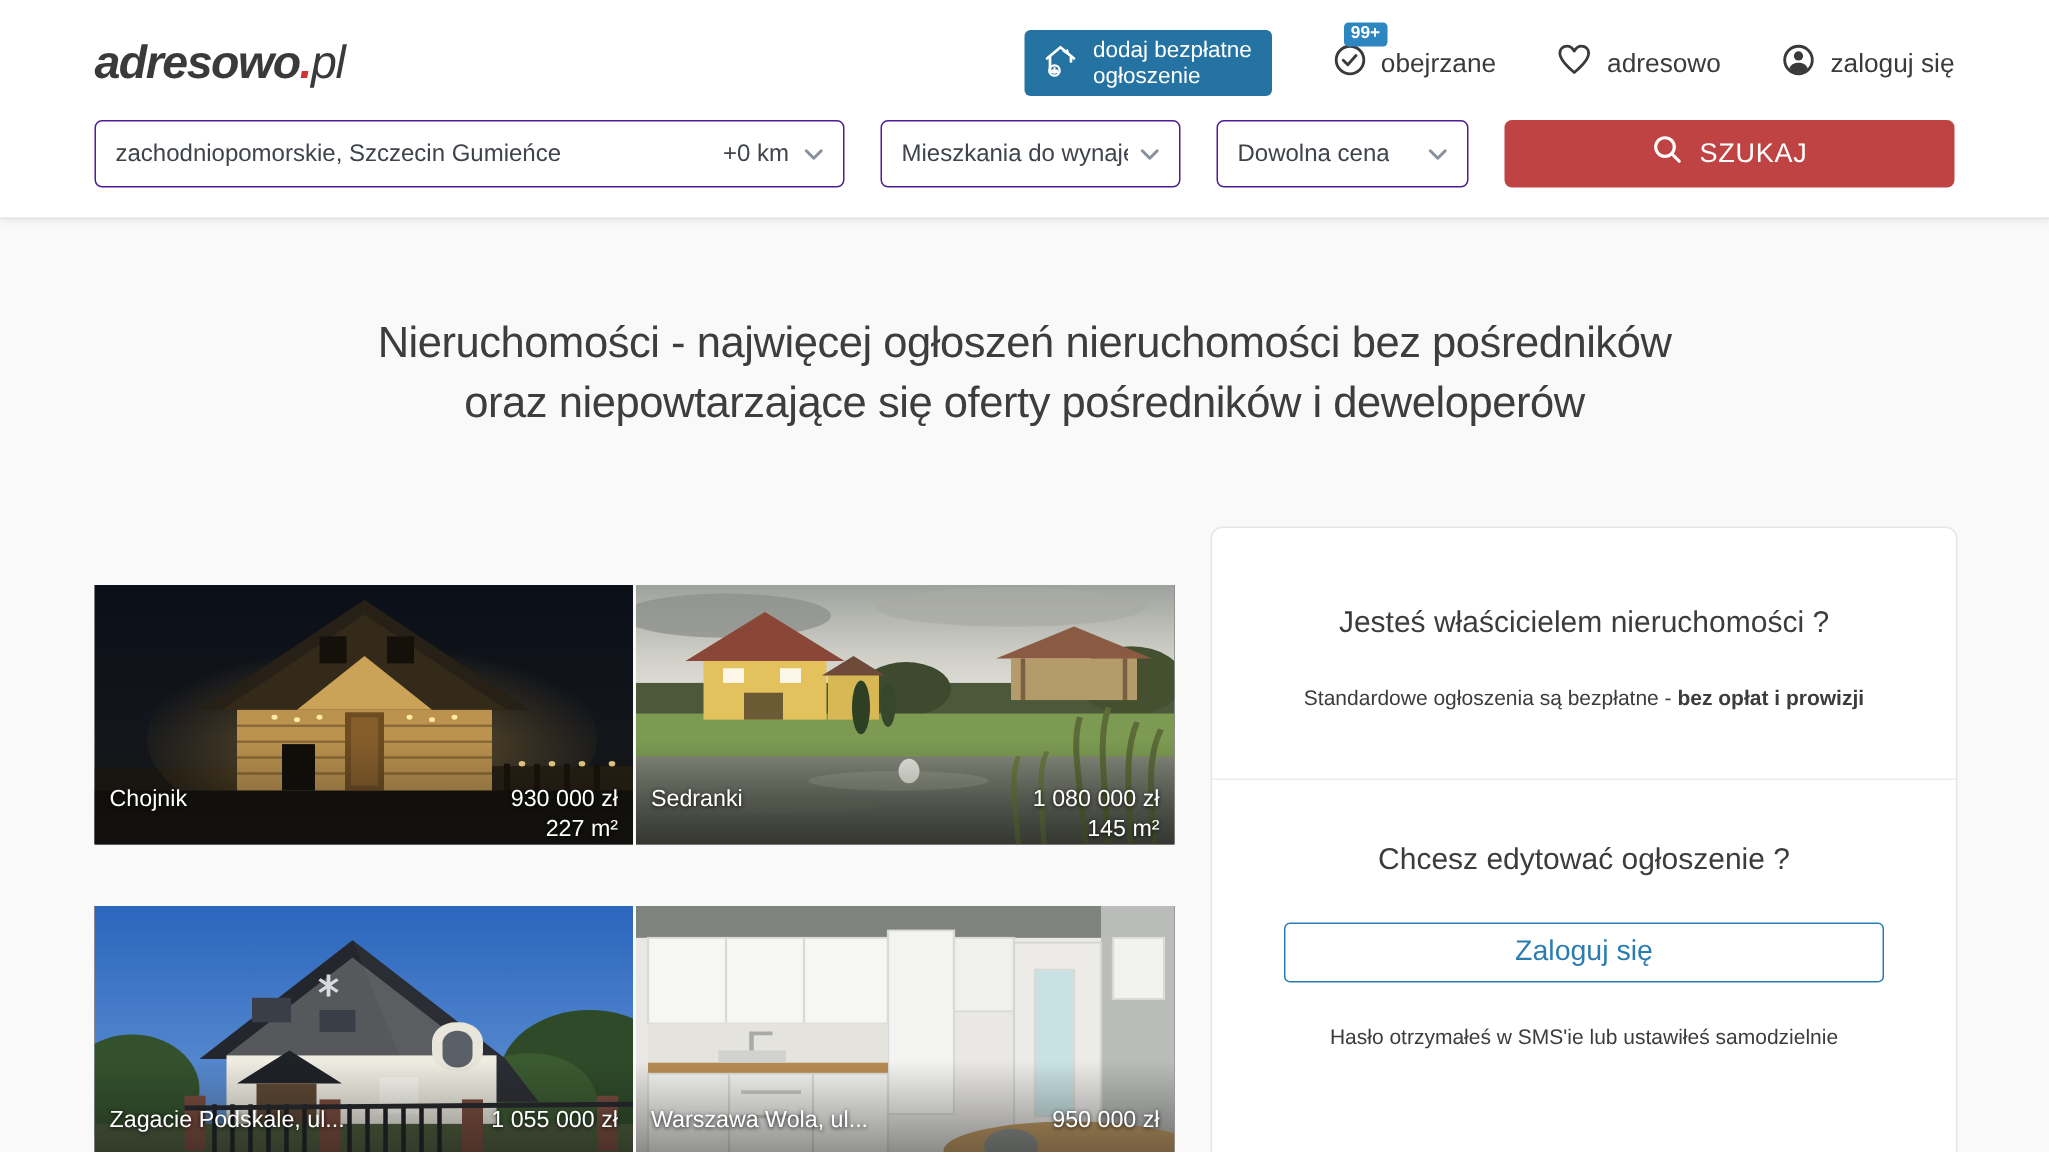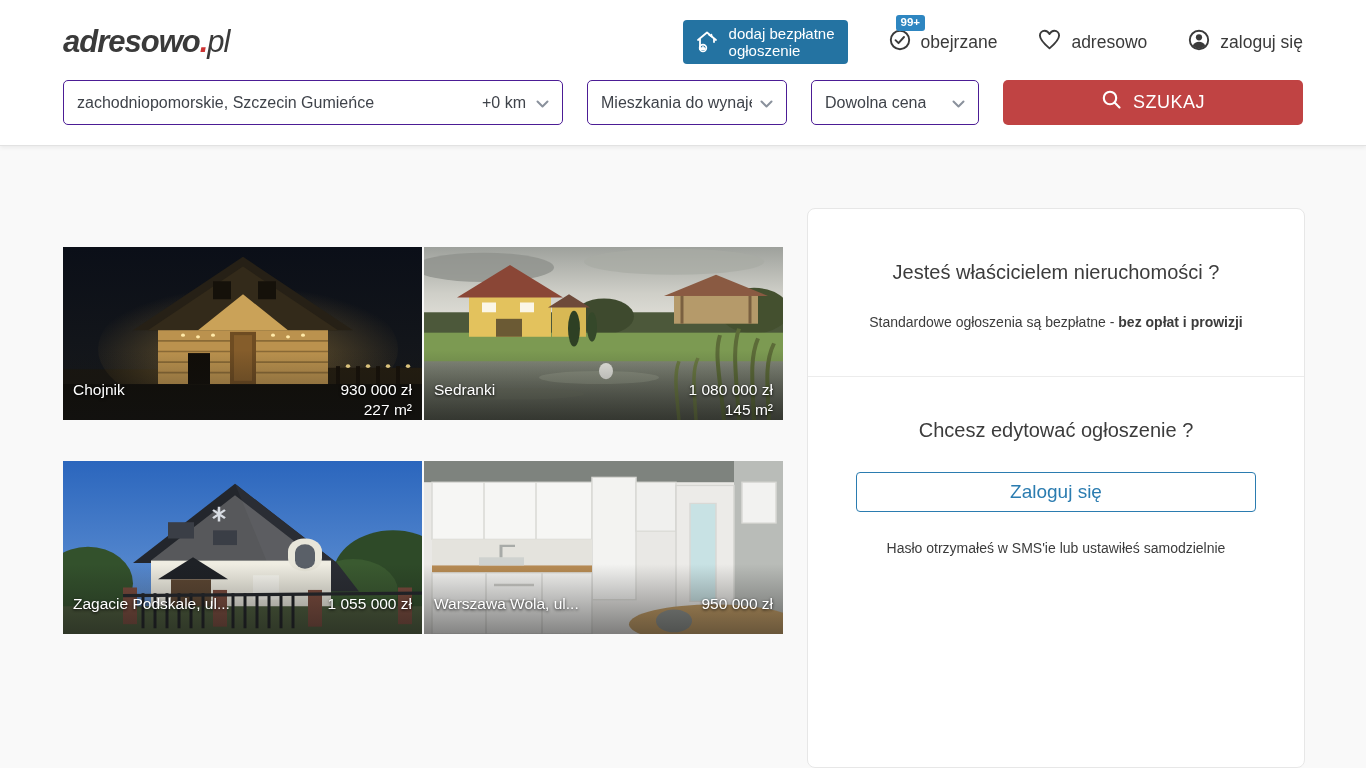--- a/index.html
+++ b/index.html
@@ -201,20 +201,24 @@
           <circle cx="9" cy="9" r="6.2" stroke="#fff" stroke-width="2.1"></circle>
           <path d="M13.6 13.6 L18.5 18.5" stroke="#fff" stroke-width="2.1" stroke-linecap="round"></path>
         </svg>
       </span>
       <span>SZUKAJ</span>
     </button>
   </div>
 </header>
 
 <main class="main">
+  <h1 class="hero-title">
+    <span>Nieruchomości - najwięcej ogłoszeń nieruchomości bez pośredników</span><br>
+    <span>oraz niepowtarzające się oferty pośredników i deweloperów</span>
+  </h1>
 
   <div class="content">
 
     <div class="grid">
 
       <a class="card">
         <svg class="photo" viewBox="0 0 359 212" preserveAspectRatio="none">
           <defs>
             <linearGradient id="night" x1="0" y1="0" x2="0" y2="1">
               <stop offset="0" stop-color="#0b0f18"></stop>

